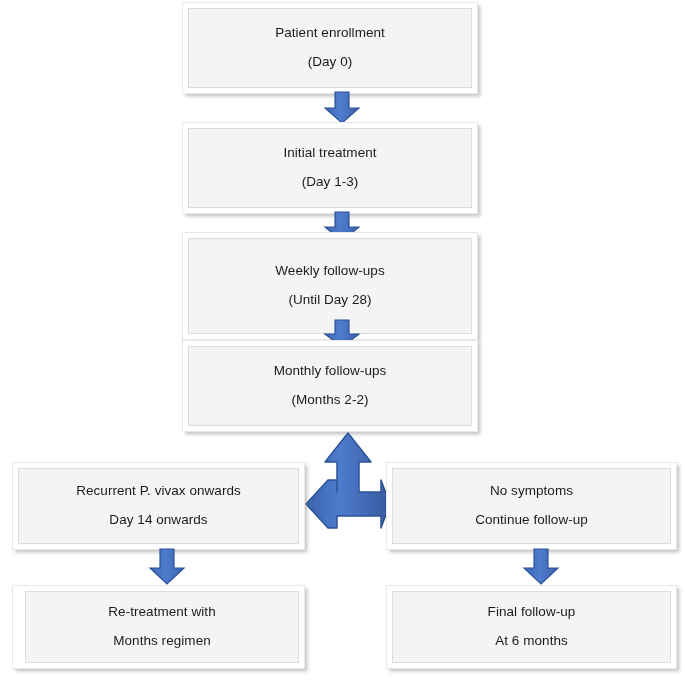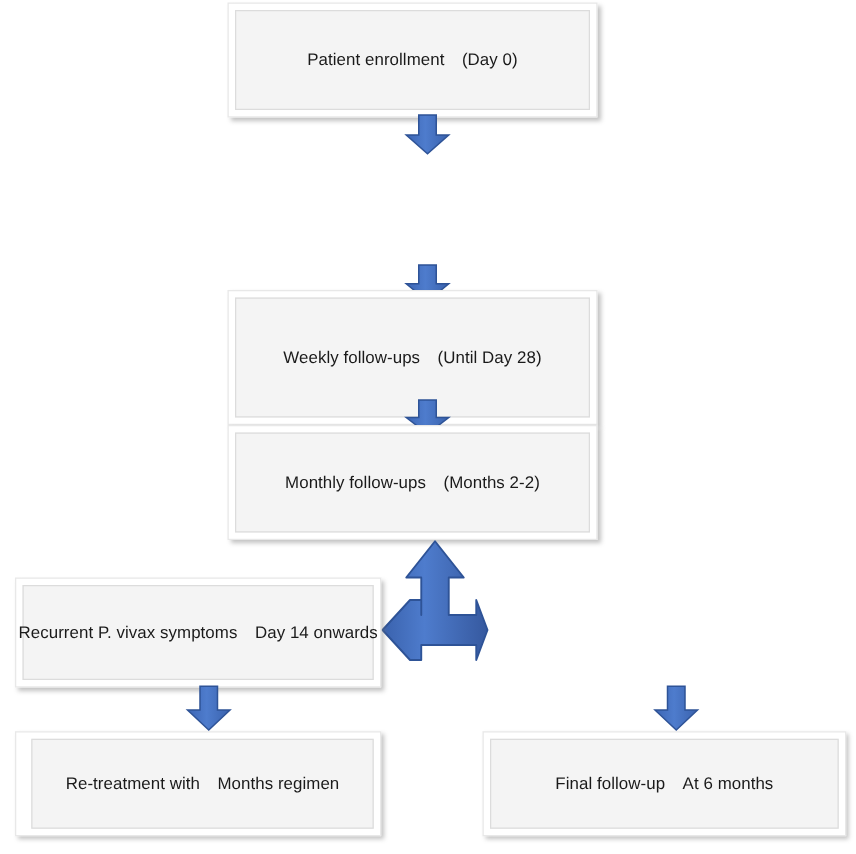--- a/index.html
+++ b/index.html
@@ -32,21 +32,21 @@
     padding: 5px;
     box-shadow: 2.5px 2.5px 3.5px rgba(120,120,120,0.45);
   }
   .node-inner {
     box-sizing: border-box;
     width: 100%;
     height: 100%;
     background: #f4f4f4;
     border: 1px solid #dcdcdc;
     display: flex;
-    flex-direction: row;
+    flex-direction: column;
     align-items: center;
     justify-content: center;
     gap: 14px;
   }
   .node-line {
     color: #1a1a1a;
     font-size: 13.5px;
     line-height: 1.1;
     text-align: center;
     white-space: nowrap;
@@ -96,20 +96,26 @@
         <linearGradient id="gradDown1" x1="0" y1="0" x2="1" y2="0">
           <stop offset="0%" stop-color="#3d66b4"></stop>
           <stop offset="45%" stop-color="#4e7ccd"></stop>
           <stop offset="100%" stop-color="#3a62ad"></stop>
         </linearGradient>
       </defs>
       <polygon points="20,0 34,0 34,16 44,16 27,31 10,16 20,16" fill="url(#gradDown1)" stroke="#2E5397" stroke-width="1.2"></polygon>
     </svg>
   </div>
 
+  <div class="node" id="node-initial">
+    <div class="node-inner">
+      <div class="node-line">Initial treatment</div>
+      <div class="node-line">(Day 1-3)</div>
+    </div>
+  </div>
 
   <div class="arrow" id="arrow-initial-to-weekly">
     <svg width="54" height="30" viewBox="0 0 54 30">
       <defs>
         <linearGradient id="gradDown2" x1="0" y1="0" x2="1" y2="0">
           <stop offset="0%" stop-color="#3d66b4"></stop>
           <stop offset="45%" stop-color="#4e7ccd"></stop>
           <stop offset="100%" stop-color="#3a62ad"></stop>
         </linearGradient>
       </defs>
@@ -152,25 +158,31 @@
           <stop offset="40%" stop-color="#4e7ccd"></stop>
           <stop offset="100%" stop-color="#36599f"></stop>
         </linearGradient>
       </defs>
       <polygon points="45,3 68,32 56,32 56,62 78,62 78,50 87,74 78,98 78,86 56,86 56,86 34,86 34,98 25,98 3,74 25,50 34,50 34,62 34,62 34,32 22,32" fill="url(#gradTri)" stroke="#2E5397" stroke-width="1.5" stroke-linejoin="round"></polygon>
     </svg>
   </div>
 
   <div class="node" id="node-recurrent">
     <div class="node-inner">
-      <div class="node-line">Recurrent P. vivax symptoms</div>
+      <div class="node-line">Recurrent P. vivax onwards</div>
       <div class="node-line">Day 14 onwards</div>
     </div>
   </div>
 
+  <div class="node" id="node-nosymptoms">
+    <div class="node-inner">
+      <div class="node-line">No symptoms</div>
+      <div class="node-line">Continue follow-up</div>
+    </div>
+  </div>
 
   <div class="arrow" id="arrow-recurrent-to-retreat">
     <svg width="48" height="36" viewBox="0 0 48 36">
       <defs>
         <linearGradient id="gradDown4" x1="0" y1="0" x2="1" y2="0">
           <stop offset="0%" stop-color="#3d66b4"></stop>
           <stop offset="45%" stop-color="#4e7ccd"></stop>
           <stop offset="100%" stop-color="#3a62ad"></stop>
         </linearGradient>
       </defs>

